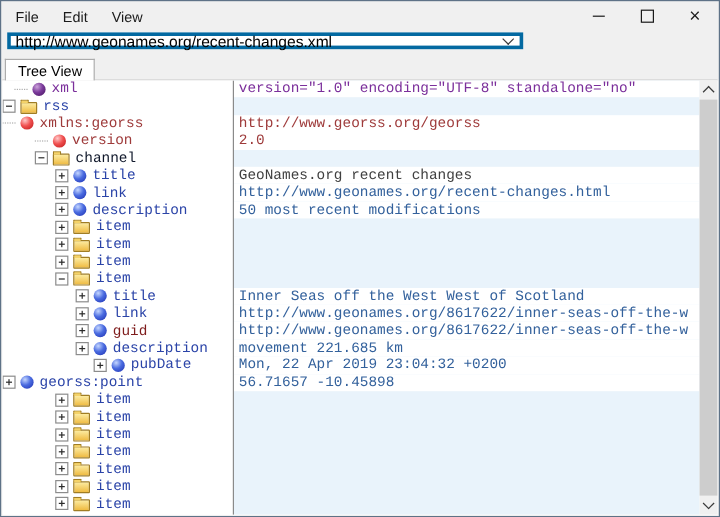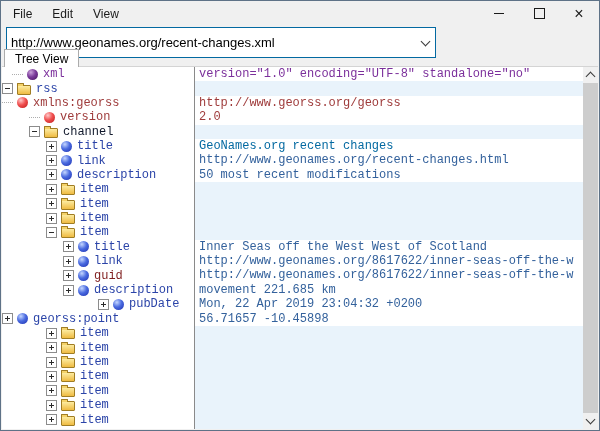--- a/index.html
+++ b/index.html
@@ -11,22 +11,22 @@
   .menubar{position:absolute;top:0;left:0;right:0;height:25px;display:flex;align-items:center;
            padding-left:8px;font-size:12px;color:#1A1A1A}
   .menu-item{margin-right:12px;padding:3px 4px;cursor:default}
   .win-controls{margin-left:auto;display:flex;height:25px}
   .win-btn{width:40px;display:flex;align-items:center;justify-content:center}
   .ico-min{width:10px;height:1px;background:#1A1A1A}
   .ico-max{width:9px;height:9px;border:1px solid #1A1A1A}
   .ico-close{font-size:16px;line-height:1;color:#1A1A1A}
 
   
-  .combo{position:absolute;left:5px;top:26px;width:430px;height:31px;background:#fff;
-         border:1px solid #0369a1;display:flex;align-items:center;box-sizing:border-box}
+  .combo{position:absolute;left:5px;top:26px;width:430px;height:14px;background:#fff;
+         border:3px solid #0369a1;display:flex;align-items:center;box-sizing:border-box}
   .combo input{flex:1;border:none;outline:none;font-family:"Liberation Sans",sans-serif;
                font-size:13px;padding:0 0 0 4px;color:#000;background:transparent}
   .combo-drop{width:20px;height:100%;display:flex;align-items:center;justify-content:center}
   .chev{width:6px;height:6px;border-left:1px solid #3A3A3A;border-bottom:1px solid #3A3A3A;display:inline-block}
   .chev.down{transform:rotate(-45deg);margin-top:-3px}
   .chev.up{transform:rotate(135deg);margin-bottom:-3px}
 
   
   .tabstrip{position:absolute;left:1px;top:47px;right:1px;height:18px}
   .tab{position:absolute;left:2px;bottom:-1px;height:18px;background:#fff;z-index:2;
@@ -108,39 +108,39 @@
           <div class="trow" style="padding-left: 44px;"><span class="exp plus"></span><span class="icn sphere element"></span><span class="tlabel" style="color: rgb(43, 68, 168);">link</span></div>
           <div class="trow" style="padding-left: 44px;"><span class="exp plus"></span><span class="icn sphere element"></span><span class="tlabel" style="color: rgb(43, 68, 168);">description</span></div>
           <div class="trow" style="padding-left: 44px;"><span class="exp plus"></span><span class="icn folder"></span><span class="tlabel" style="color: rgb(43, 68, 168);">item</span></div>
           <div class="trow" style="padding-left: 44px;"><span class="exp plus"></span><span class="icn folder"></span><span class="tlabel" style="color: rgb(43, 68, 168);">item</span></div>
           <div class="trow" style="padding-left: 44px;"><span class="exp plus"></span><span class="icn folder"></span><span class="tlabel" style="color: rgb(43, 68, 168);">item</span></div>
           <div class="trow" style="padding-left: 44px;"><span class="exp minus"></span><span class="icn folder"></span><span class="tlabel" style="color: rgb(43, 68, 168);">item</span></div>
           <div class="trow" style="padding-left: 61px;"><span class="exp plus"></span><span class="icn sphere element"></span><span class="tlabel" style="color: rgb(43, 68, 168);">title</span></div>
           <div class="trow" style="padding-left: 61px;"><span class="exp plus"></span><span class="icn sphere element"></span><span class="tlabel" style="color: rgb(43, 68, 168);">link</span></div>
           <div class="trow" style="padding-left: 61px;"><span class="exp plus"></span><span class="icn sphere element"></span><span class="tlabel" style="color: #7f1d1d;">guid</span></div>
           <div class="trow" style="padding-left: 61px;"><span class="exp plus"></span><span class="icn sphere element"></span><span class="tlabel" style="color: rgb(43, 68, 168);">description</span></div>
-          <div class="trow" style="padding-left: 96px;"><span class="exp plus"></span><span class="icn sphere element"></span><span class="tlabel" style="color: rgb(43, 68, 168);">pubDate</span></div>
+          <div class="trow" style="padding-left: 76px;"><span class="exp plus"></span><span class="icn sphere element"></span><span class="tlabel" style="color: rgb(43, 68, 168);">pubDate</span></div>
           <div class="trow" style=""><span class="exp plus"></span><span class="icn sphere element"></span><span class="tlabel" style="color: rgb(43, 68, 168);">georss:point</span></div>
           <div class="trow" style="padding-left: 44px;"><span class="exp plus"></span><span class="icn folder"></span><span class="tlabel" style="color: rgb(43, 68, 168);">item</span></div>
           <div class="trow" style="padding-left: 44px;"><span class="exp plus"></span><span class="icn folder"></span><span class="tlabel" style="color: rgb(43, 68, 168);">item</span></div>
           <div class="trow" style="padding-left: 44px;"><span class="exp plus"></span><span class="icn folder"></span><span class="tlabel" style="color: rgb(43, 68, 168);">item</span></div>
           <div class="trow" style="padding-left: 44px;"><span class="exp plus"></span><span class="icn folder"></span><span class="tlabel" style="color: rgb(43, 68, 168);">item</span></div>
           <div class="trow" style="padding-left: 44px;"><span class="exp plus"></span><span class="icn folder"></span><span class="tlabel" style="color: rgb(43, 68, 168);">item</span></div>
           <div class="trow" style="padding-left: 44px;"><span class="exp plus"></span><span class="icn folder"></span><span class="tlabel" style="color: rgb(43, 68, 168);">item</span></div>
           <div class="trow" style="padding-left: 44px;"><span class="exp plus"></span><span class="icn folder"></span><span class="tlabel" style="color: rgb(43, 68, 168);">item</span></div>
         </div>
     </div>
     <div class="values-panel">
       <div>
           <div class="vrow filled"><span style="color: rgb(123, 47, 155);">version="1.0" encoding="UTF-8" standalone="no"</span></div>
           <div class="vrow"></div>
           <div class="vrow filled"><span style="color: rgb(158, 58, 58);">http://www.georss.org/georss</span></div>
           <div class="vrow filled"><span style="color: rgb(158, 58, 58);">2.0</span></div>
           <div class="vrow"></div>
-          <div class="vrow filled"><span style="color: #0369a1;">GeoNames.org recent changes</span></div>
+          <div class="vrow filled"><span style="color: #404040;">GeoNames.org recent changes</span></div>
           <div class="vrow filled"><span style="color: rgb(51, 97, 156);">http://www.geonames.org/recent-changes.html</span></div>
           <div class="vrow filled"><span style="color: rgb(51, 97, 156);">50 most recent modifications</span></div>
           <div class="vrow"></div>
           <div class="vrow"></div>
           <div class="vrow"></div>
           <div class="vrow"></div>
           <div class="vrow filled"><span style="color: rgb(51, 97, 156);">Inner Seas off the West West of Scotland</span></div>
           <div class="vrow filled"><span style="color: rgb(51, 97, 156);">http://www.geonames.org/8617622/inner-seas-off-the-w</span></div>
           <div class="vrow filled"><span style="color: rgb(51, 97, 156);">http://www.geonames.org/8617622/inner-seas-off-the-w</span></div>
           <div class="vrow filled"><span style="color: rgb(51, 97, 156); margin-top: 16px;">movement 221.685 km</span></div>

